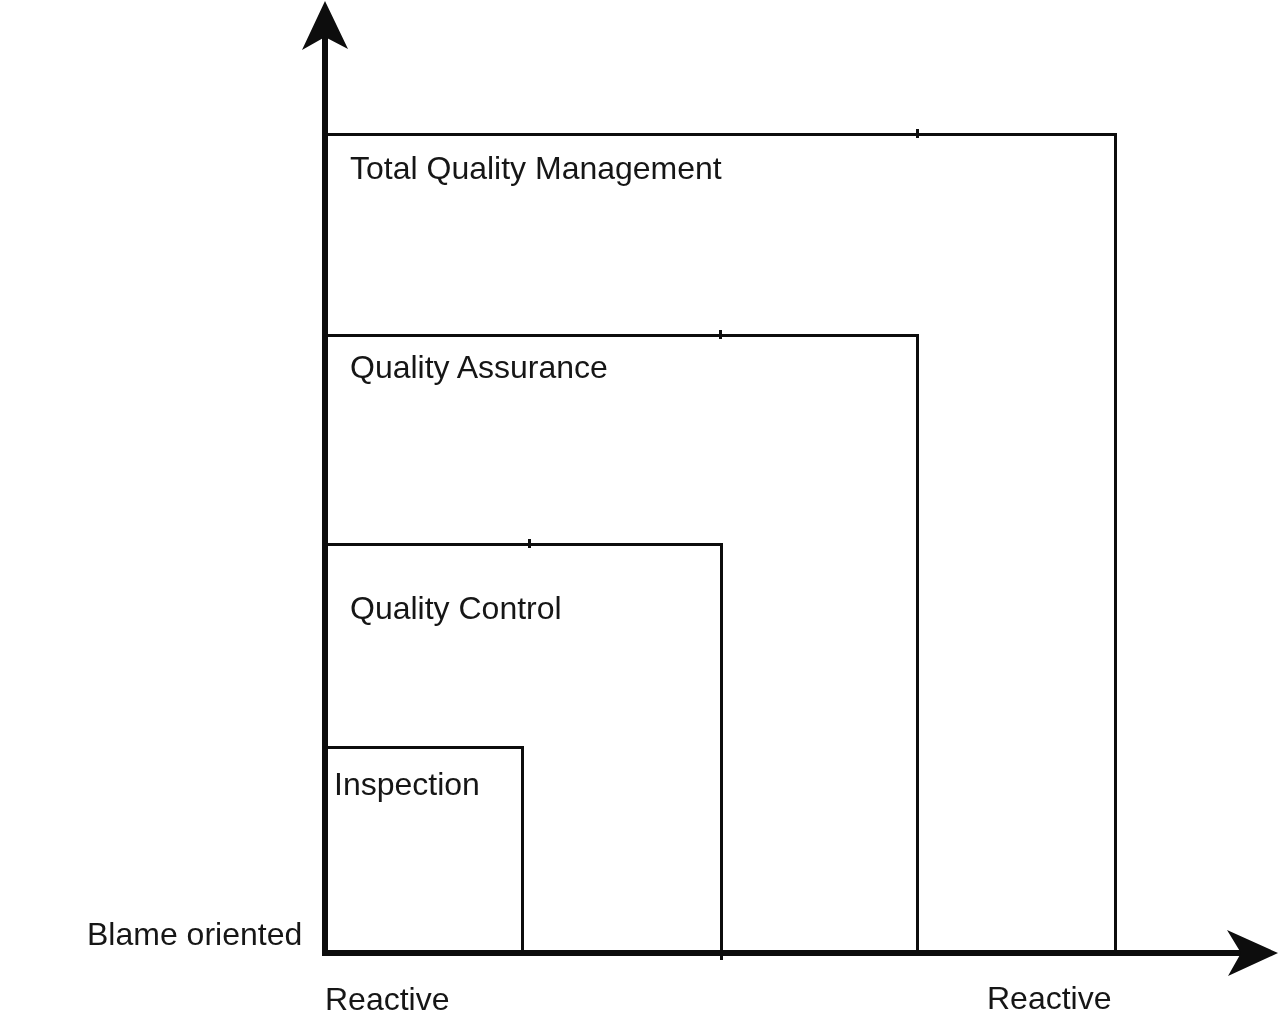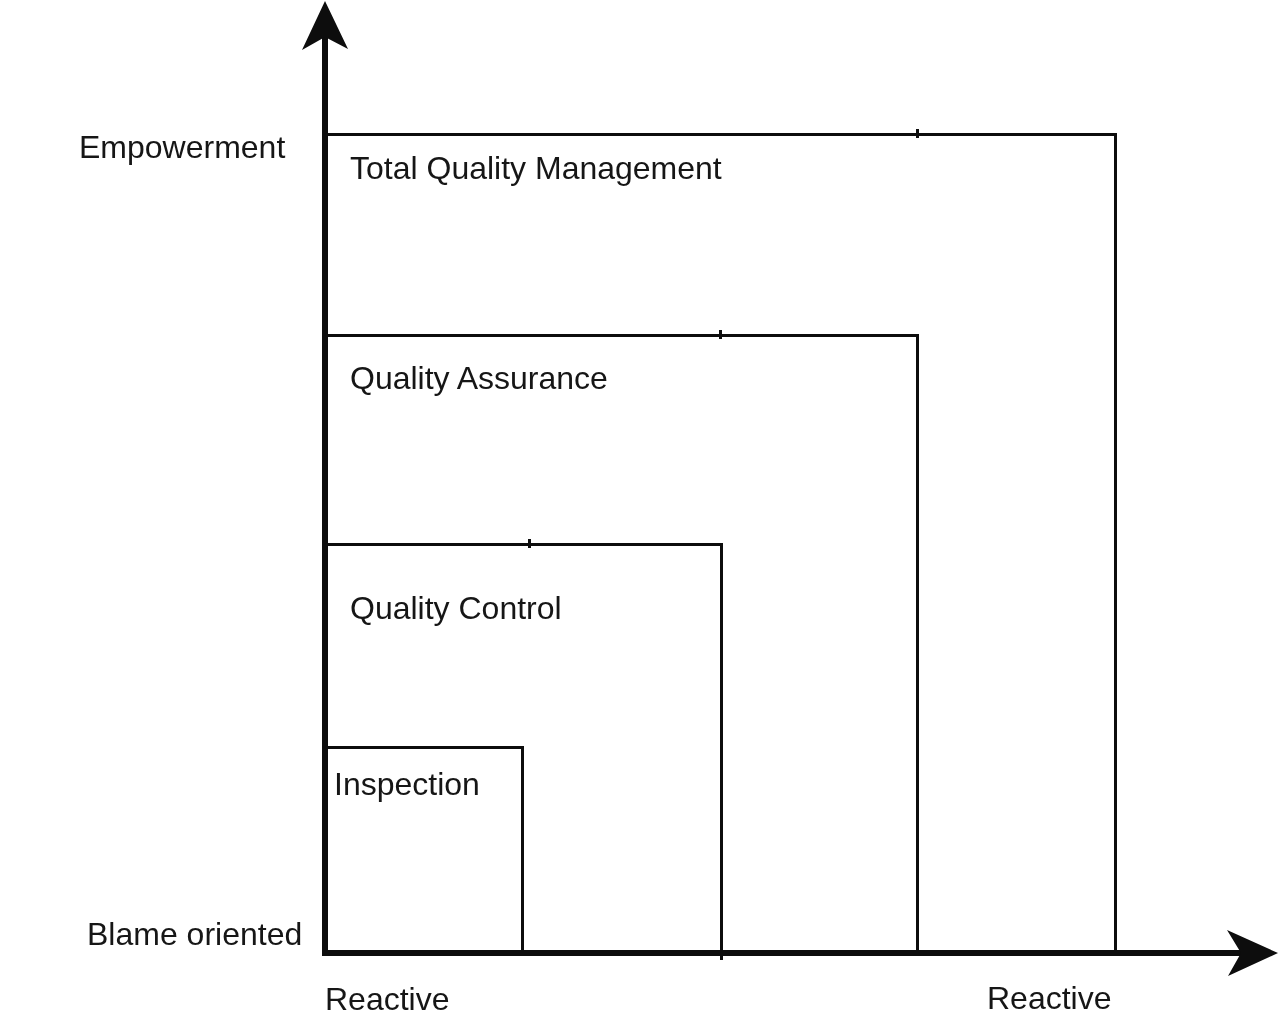--- a/index.html
+++ b/index.html
@@ -56,21 +56,21 @@
     width: 3px;
     background: #0d0d0d;
   }
   
   .box-tqm { left: 322px; top: 133px; width: 795px; height: 820px; }
   .box-qa  { left: 322px; top: 334px; width: 597px; height: 619px; }
   .box-qc  { left: 322px; top: 543px; width: 401px; height: 410px; }
   .box-ins { left: 322px; top: 746px; width: 202px; height: 207px; }
 
   .lbl-tqm { left: 350px; top: 152px; }
-  .lbl-qa  { left: 350px; top: 362px; text-align: center; }
+  .lbl-qa  { left: 350px; top: 351px; text-align: center; }
   .lbl-qc  { left: 350px; top: 565px; margin-top: 27px; }
   .lbl-ins { left: 334px; top: 768px; }
 
   .lbl-empowerment { left: 79px;  top: 131px; }
   .lbl-blame       { left: 87px;  top: 918px; }
   .lbl-reactive    { left: 325px; top: 983px; text-align: center; }
   .lbl-proactive   { left: 987px; top: 982px; }
 </style>
 </head>
 <body>
@@ -96,18 +96,17 @@
 
   <svg class="arrow-svg arrow-x" width="54" height="48" viewBox="0 0 54 48">
     <polygon points="52,24 1,1 15,24 2,47" fill="#0d0d0d"></polygon>
   </svg>
 
   <div class="label lbl-tqm">Total Quality Management</div>
   <div class="label lbl-qa">Quality Assurance</div>
   <div class="label lbl-qc">Quality Control</div>
   <div class="label lbl-ins">Inspection</div>
 
-  <div class="label lbl-empowerment">Empowerment</div>
   <div class="label lbl-blame">Blame oriented</div>
   <div class="label lbl-reactive">Reactive</div>
   <div class="label lbl-proactive">Reactive</div>
 
 </div>
 
 </body></html>

